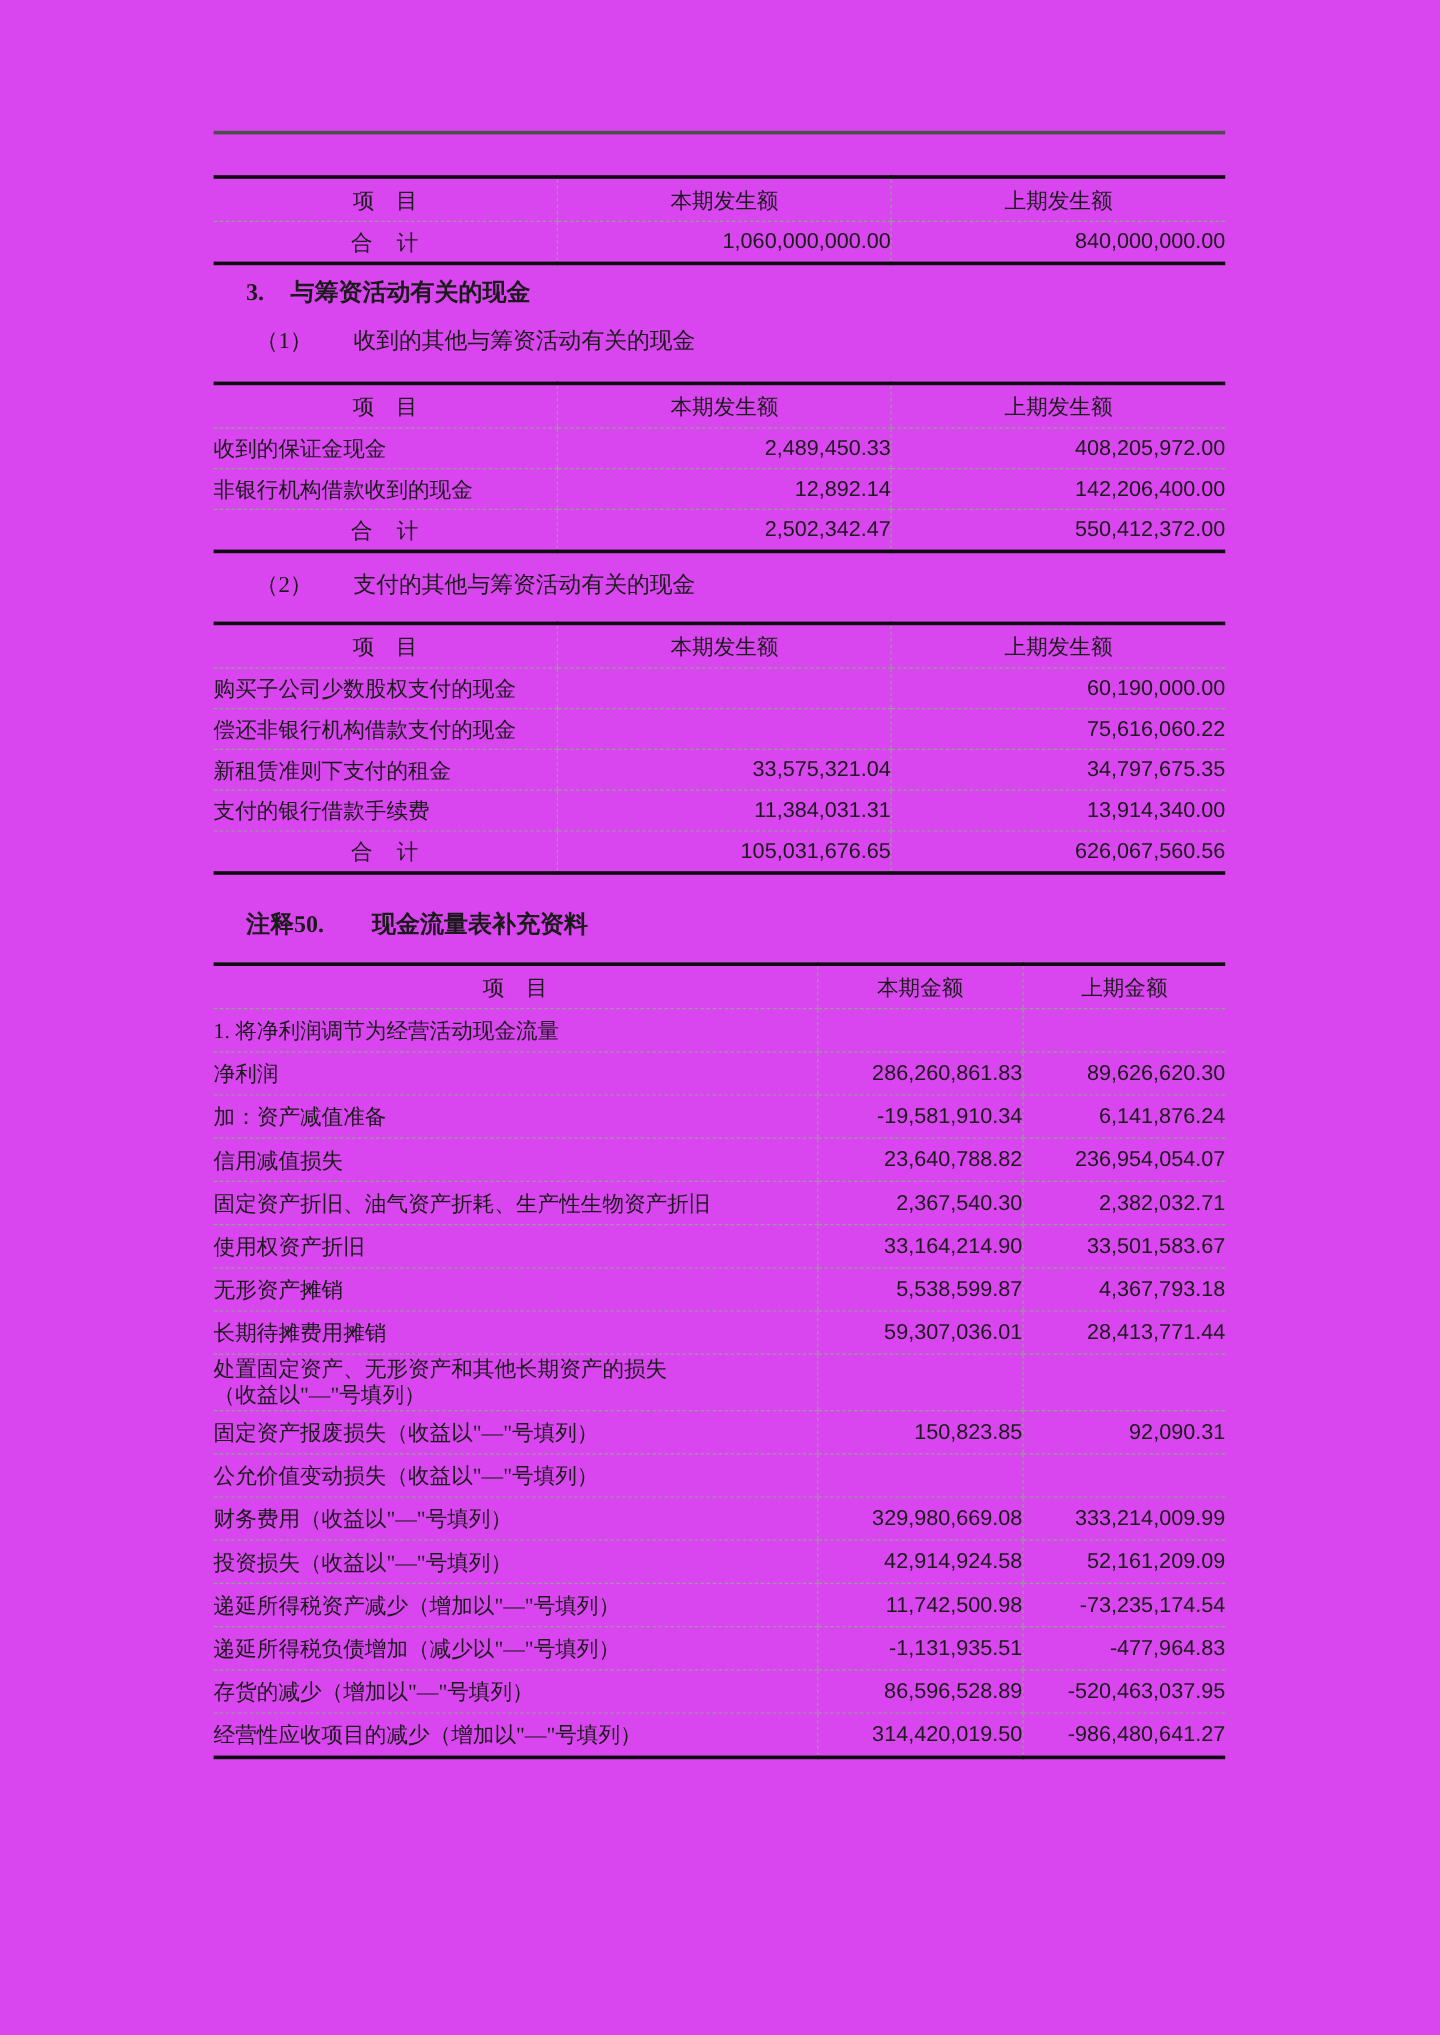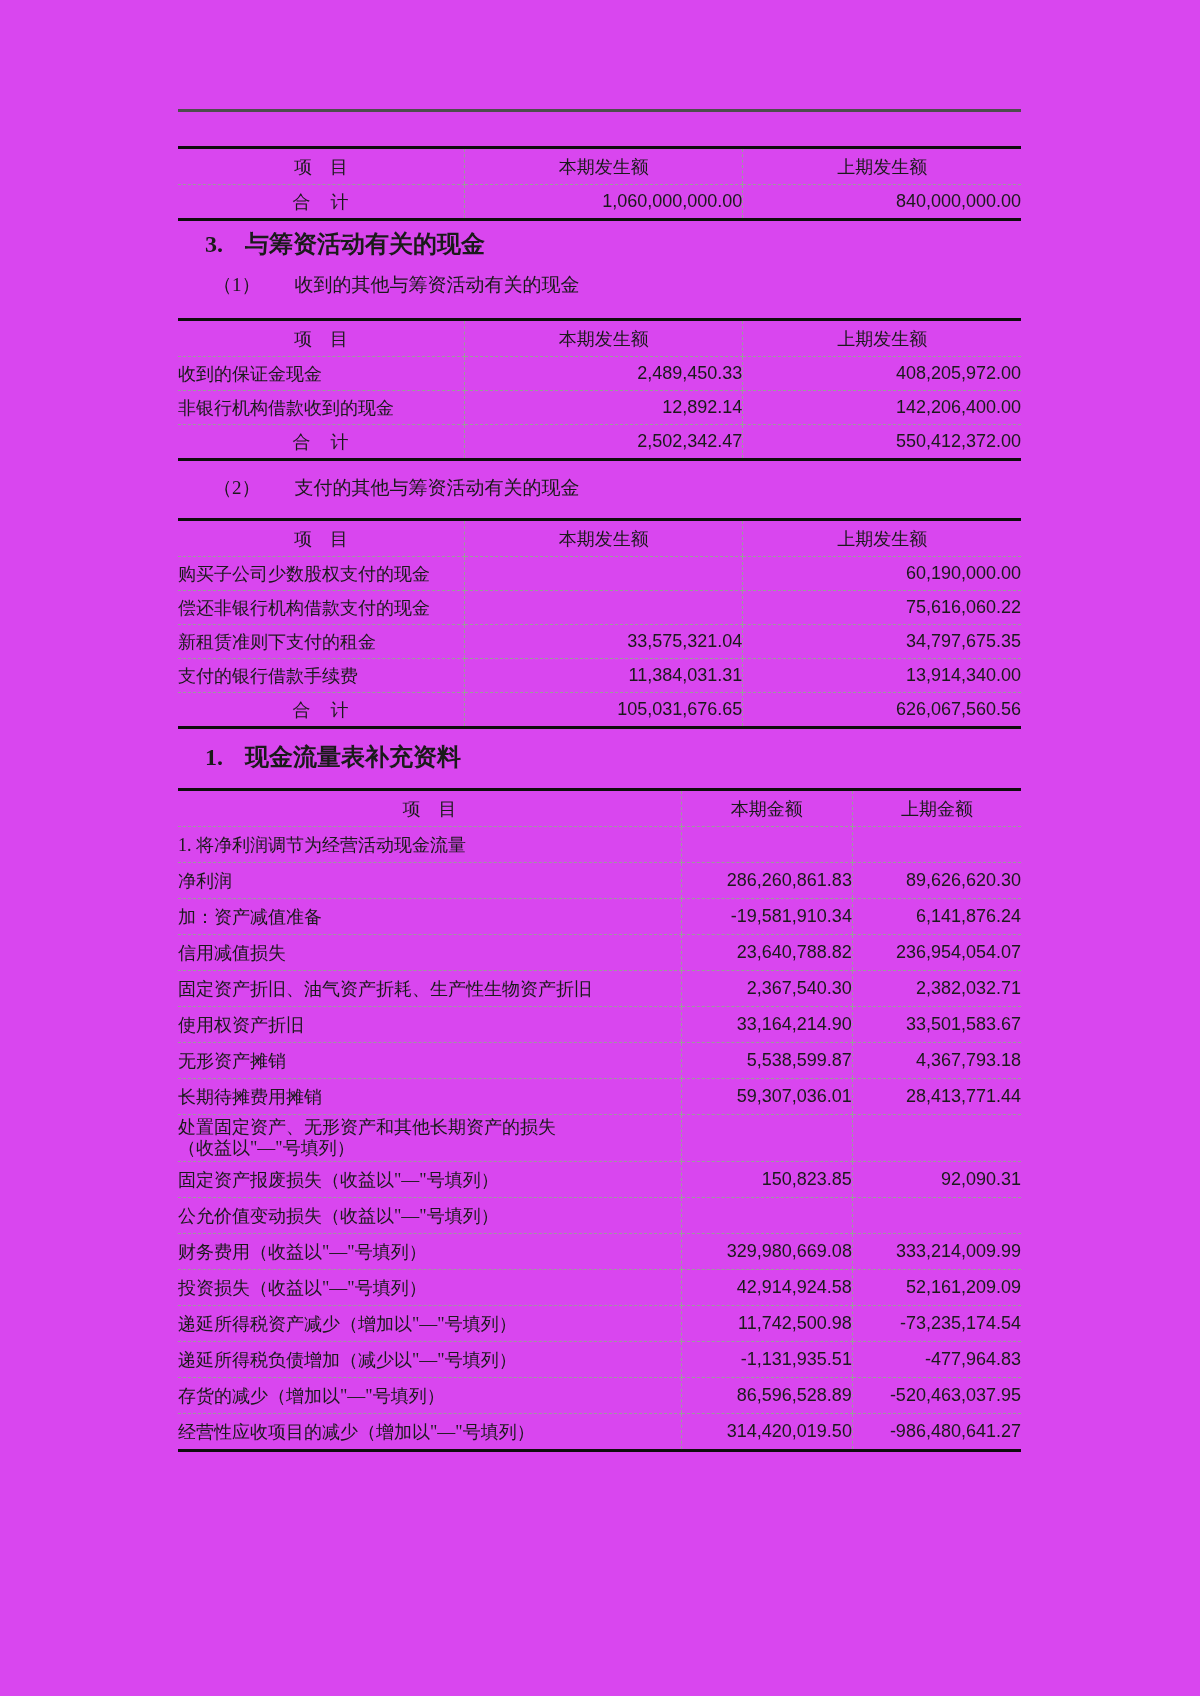--- a/index.html
+++ b/index.html
@@ -35,21 +35,21 @@
     text-align:right;padding-right:10px;
     font-family:"Liberation Sans","DejaVu Sans",sans-serif;font-size:16.5px;
   }
 
   table.supp td{height:35px;}
   tr.row-2line td{height:46px;}
   tr.row-2line .line{line-height:21px;}
   td.ind0{padding-left:12px;}
   td.ind1{padding-left:48px;margin-top:47px;}
 
-  .heading{font-weight:bold;font-size:24px;line-height:26px;}
+  .heading{font-weight:bold;font-size:20px;line-height:26px;}
   .h-sec3{margin-top:10px;padding-left:27px;}
   .h-sec3 .h-text{margin-left:22px;}
   .h-sub{margin-top:16px;padding-left:35px;font-weight:normal;font-size:19px;line-height:24px;}
   .h-sub .h-text{margin-left:34px;}
   .h-sub2{margin-top:15px;}
   .h-note50{margin-top:29px;padding-left:27px;}
   .h-note50 .h-text{margin-left:40px;}
   .h-note1{margin-top:15px;padding-left:27px;}
   .h-note1 .h-text{margin-left:22px;}
 
@@ -171,24 +171,24 @@
         <td class="c-num">13,914,340.00</td>
       </tr>
       <tr>
         <td class="c-center">合　计</td>
         <td class="c-num">105,031,676.65</td>
         <td class="c-num">626,067,560.56</td>
       </tr>
     </tbody>
       </table>
 
-
-    <div class="heading h-note1">
-      <span class="h-num">1.</span><span class="h-text">现金流量表补充资料</span>
-    </div>
+    <div class="heading h-note50">
+      <span class="h-num">注释50.</span><span class="h-text">现金流量表补充资料</span>
+    </div>
+
 
     <table class="fin supp mt-t4">
       <colgroup>
           <col class="w60">
           <col class="w20a">
           <col class="w20b">
         </colgroup>
       <tbody>
           <tr>
         <th>项　目</th>

